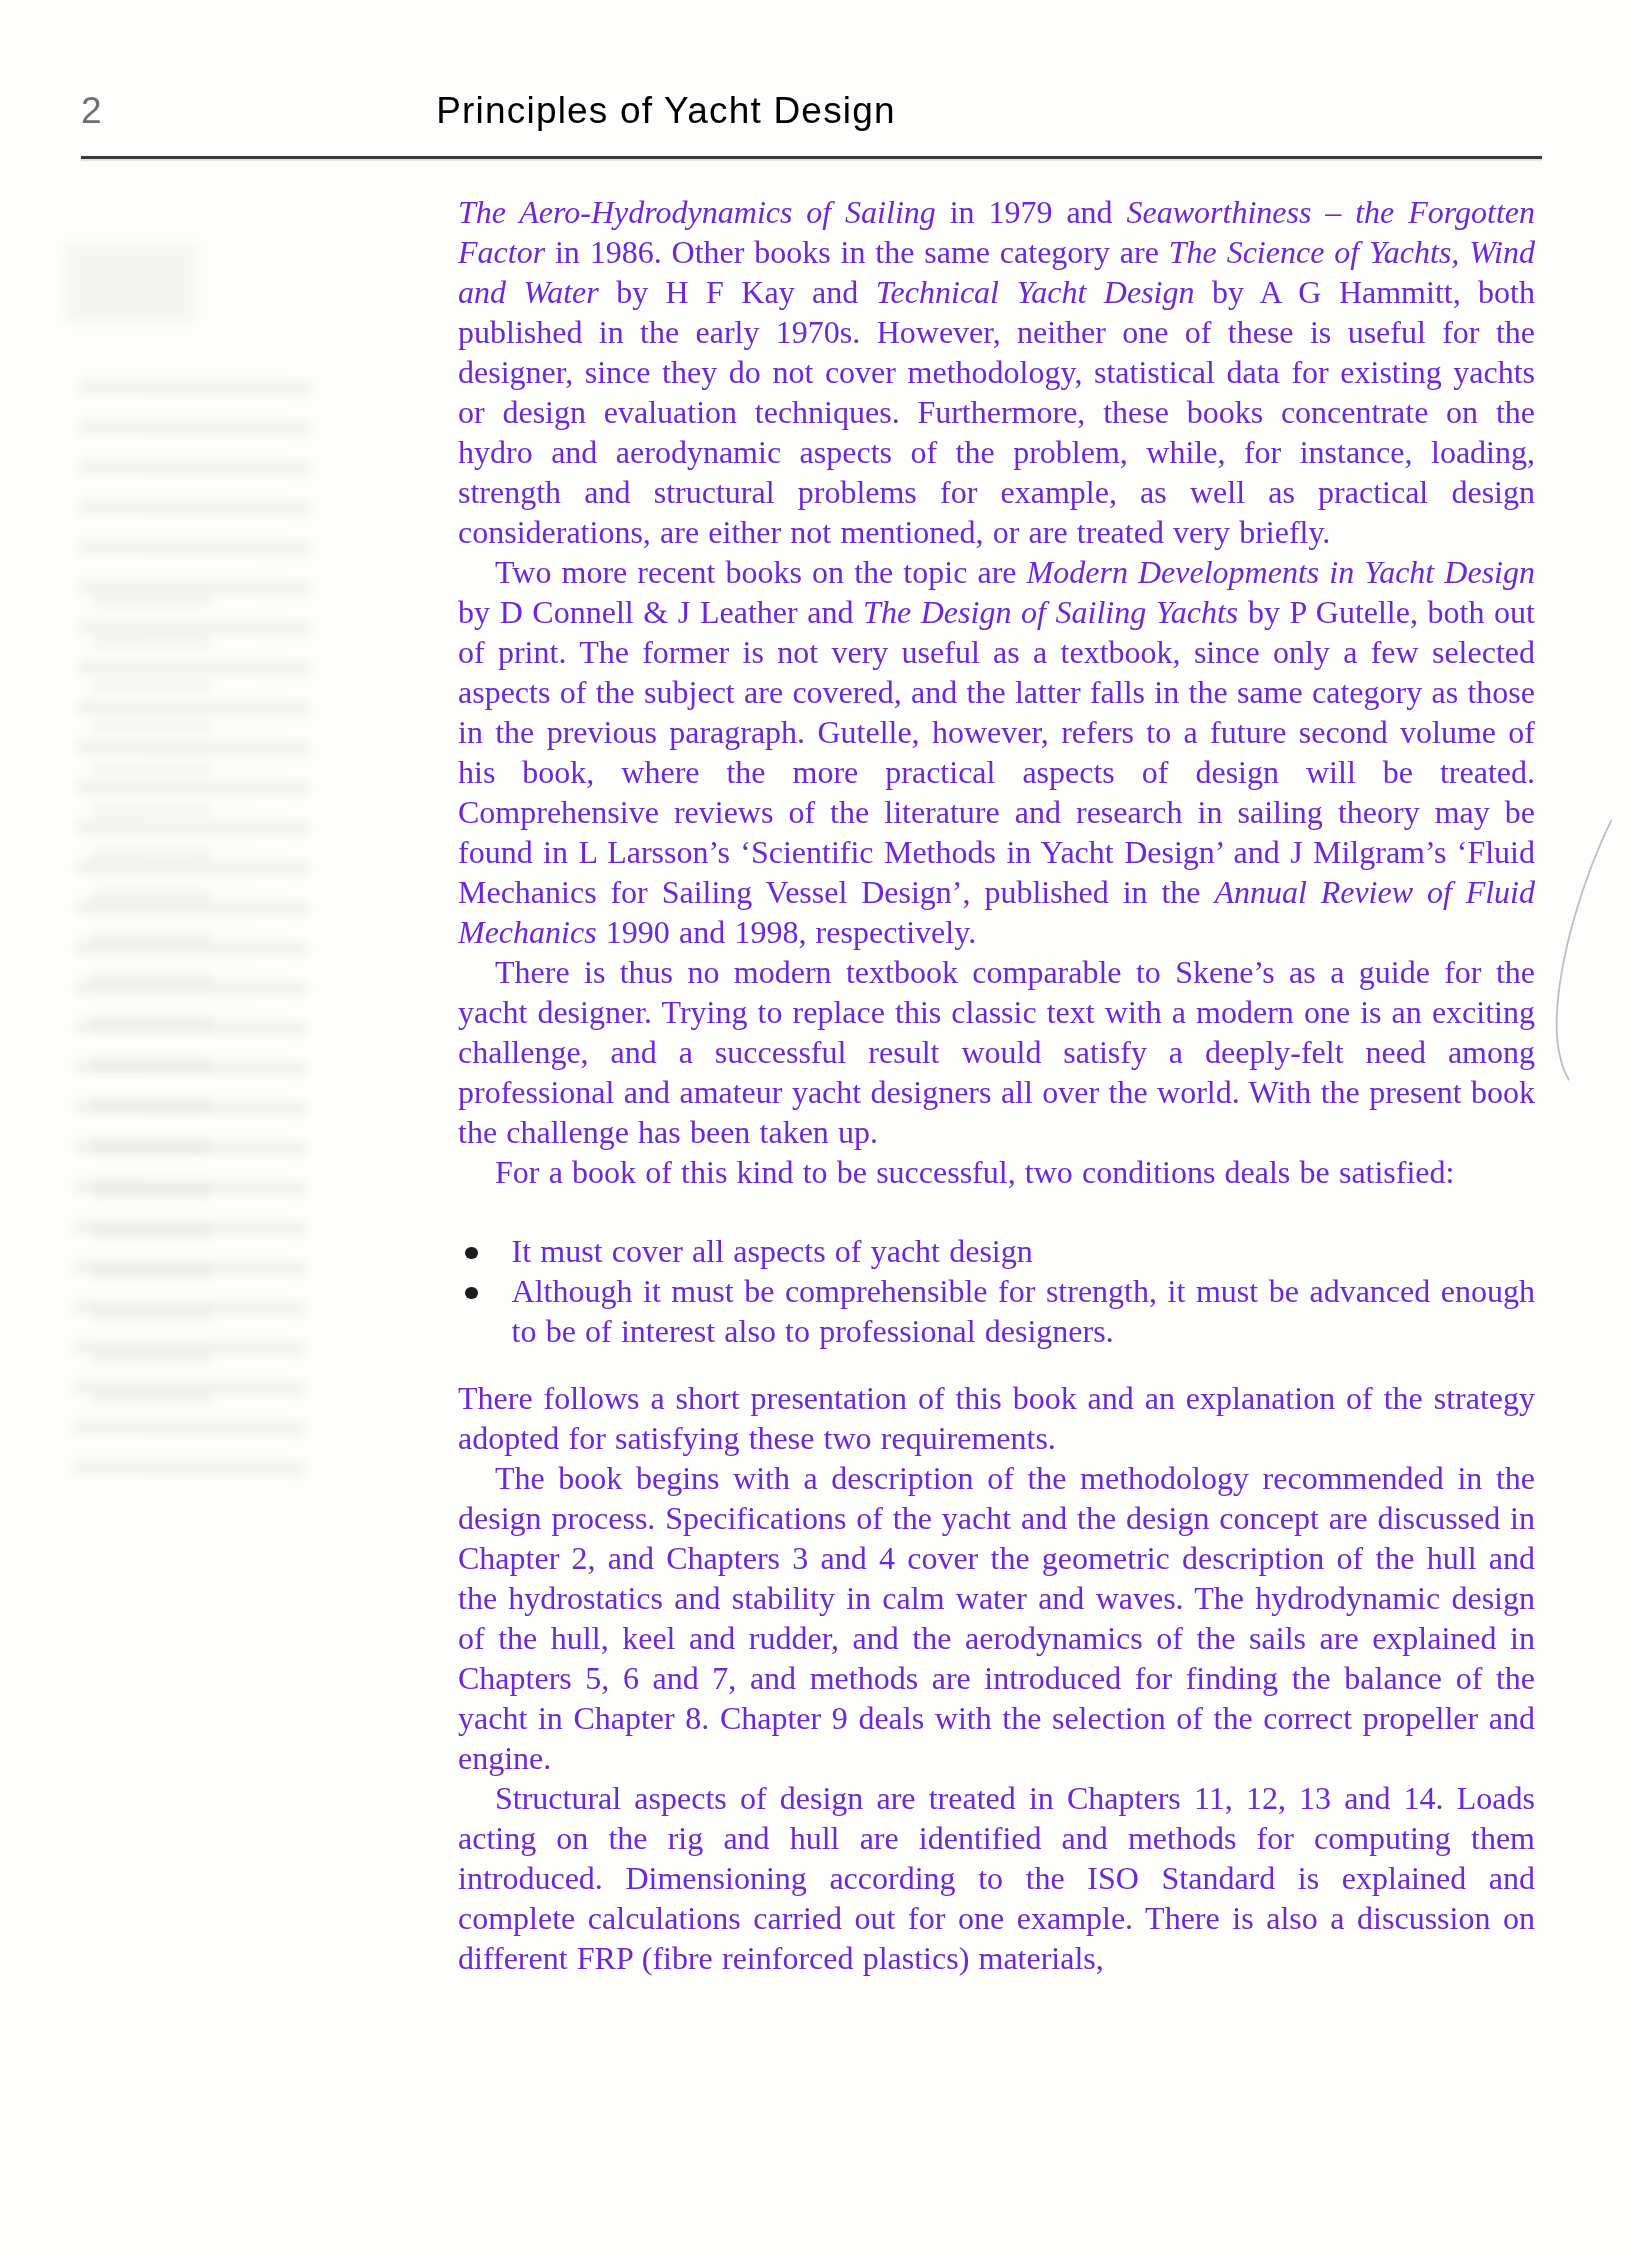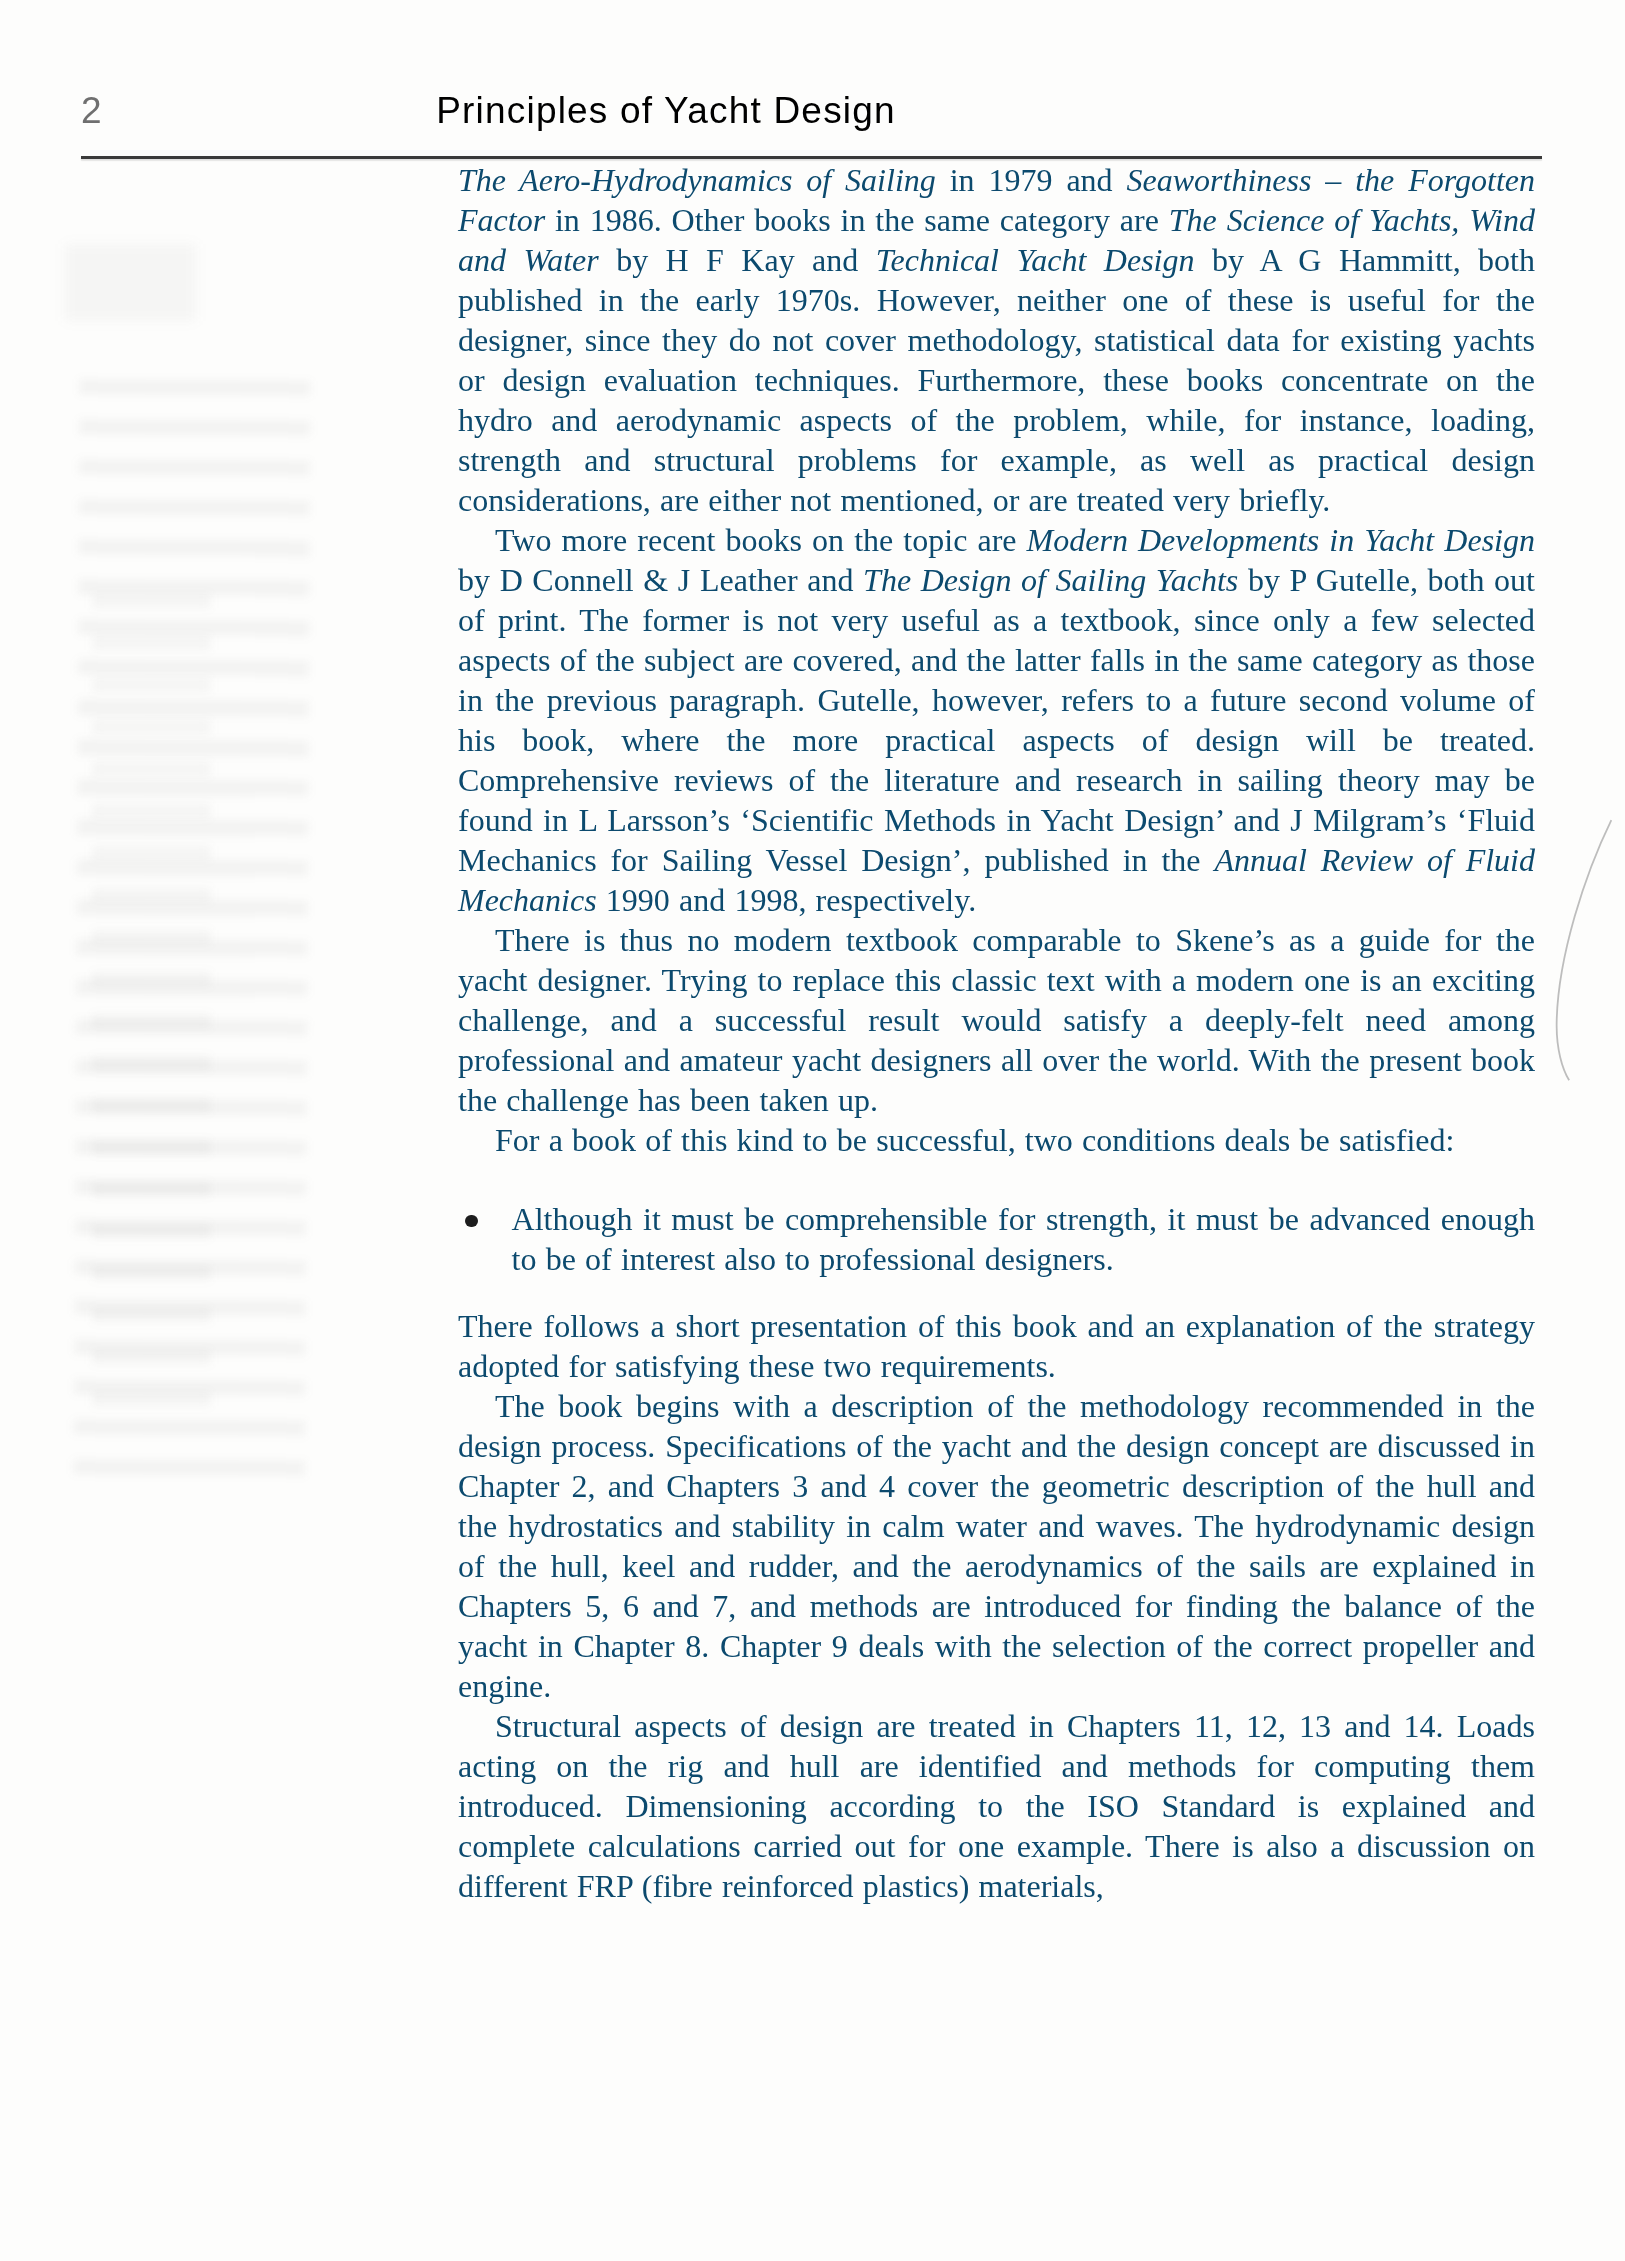--- a/index.html
+++ b/index.html
@@ -39,25 +39,25 @@
     top: 156px;
     width: 1461px;
     height: 3px;
     background: #3a3a3a;
     box-shadow: 0 1.8px 1.2px rgba(0,0,0,0.12);
   }
   
   .body-text {
     position: absolute;
     left: 458px;
-    top: 160px;
+    top: 192px;
     width: 1077px;
     font-size: 32px;
     line-height: 40px;
-    color: #0c4a6e;
+    color: #6d28d9;
     text-align: justify;
     word-spacing: 1.2px;
   }
   .para { margin: 0; }
   .para.indent { text-indent: 37px; }
   .it { font-style: italic; }
   .bullet-list { margin: 39px 0 27px 0; }
   .bullet-row { display: flex; }
   .bullet-dot {
     flex: none;
@@ -117,20 +117,24 @@
   <div class="bleed-c"></div>
 
   <div class="body-text" id="body-text">
       <div class="para"><span class="it">The Aero-Hydrodynamics of Sailing</span><span> in 1979 and </span><span class="it">Seaworthiness – the Forgotten Factor</span><span> in 1986. Other books in the same category are </span><span class="it">The Science of Yachts, Wind and Water</span><span> by H F Kay and </span><span class="it">Technical Yacht Design</span><span> by A G Hammitt, both published in the early 1970s. However, neither one of these is useful for the designer, since they do not cover methodology, statistical data for existing yachts or design evaluation techniques. Furthermore, these books concentrate on the hydro and aerodynamic aspects of the problem, while, for instance, loading, strength and structural problems for example, as well as practical design considerations, are either not mentioned, or are treated very briefly.</span></div>
       <div class="para indent"><span>Two more recent books on the topic are </span><span class="it">Modern Developments in Yacht Design</span><span> by D Connell &amp; J Leather and </span><span class="it">The Design of Sailing Yachts</span><span> by P Gutelle, both out of print. The former is not very useful as a textbook, since only a few selected aspects of the subject are covered, and the latter falls in the same category as those in the previous paragraph. Gutelle, however, refers to a future second volume of his book, where the more practical aspects of design will be treated. Comprehensive reviews of the literature and research in sailing theory may be found in L Larsson’s ‘Scientific Methods in Yacht Design’ and J Milgram’s ‘Fluid Mechanics for Sailing Vessel Design’, published in the </span><span class="it">Annual Review of Fluid Mechanics</span><span> 1990 and 1998, respectively.</span></div>
       <div class="para indent"><span>There is thus no modern textbook comparable to Skene’s as a guide for the yacht designer. Trying to replace this classic text with a modern one is an exciting challenge, and a successful result would satisfy a deeply-felt need among professional and amateur yacht designers all over the world. With the present book the challenge has been taken up.</span></div>
       <div class="para indent"><span>For a book of this kind to be successful, two conditions deals be satisfied:</span></div>
       <div class="bullet-list">
         <div class="bullet-row">
           <span class="bullet-dot"></span>
+          <div class="bullet-body"><span>It must cover all aspects of yacht design</span></div>
+        </div>
+        <div class="bullet-row">
+          <span class="bullet-dot"></span>
           <div class="bullet-body"><span>Although it must be comprehensible for strength, it must be advanced enough to be of interest also to professional designers.</span></div>
         </div>
       </div>
       <div class="para"><span>There follows a short presentation of this book and an explanation of the strategy adopted for satisfying these two requirements.</span></div>
       <div class="para indent"><span>The book begins with a description of the methodology recommended in the design process. Specifications of the yacht and the design concept are discussed in Chapter 2, and Chapters 3 and 4 cover the geometric description of the hull and the hydrostatics and stability in calm water and waves. The hydrodynamic design of the hull, keel and rudder, and the aerodynamics of the sails are explained in Chapters 5, 6 and 7, and methods are introduced for finding the balance of the yacht in Chapter 8. Chapter 9 deals with the selection of the correct propeller and engine.</span></div>
       <div class="para indent"><span>Structural aspects of design are treated in Chapters 11, 12, 13 and 14. Loads acting on the rig and hull are identified and methods for computing them introduced. Dimensioning according to the ISO Standard is explained and complete calculations carried out for one example. There is also a discussion on different FRP (fibre reinforced plastics) materials,</span></div>
     </div>
 
   <svg class="scratch-svg" width="1625" height="2261" viewBox="0 0 2735 3805">
     <path d="M 2712 1380 C 2668 1470, 2622 1610, 2620 1720 C 2619 1766, 2630 1800, 2641 1818" fill="none" stroke="#9b9b9b" stroke-width="3" opacity="0.65"></path>

